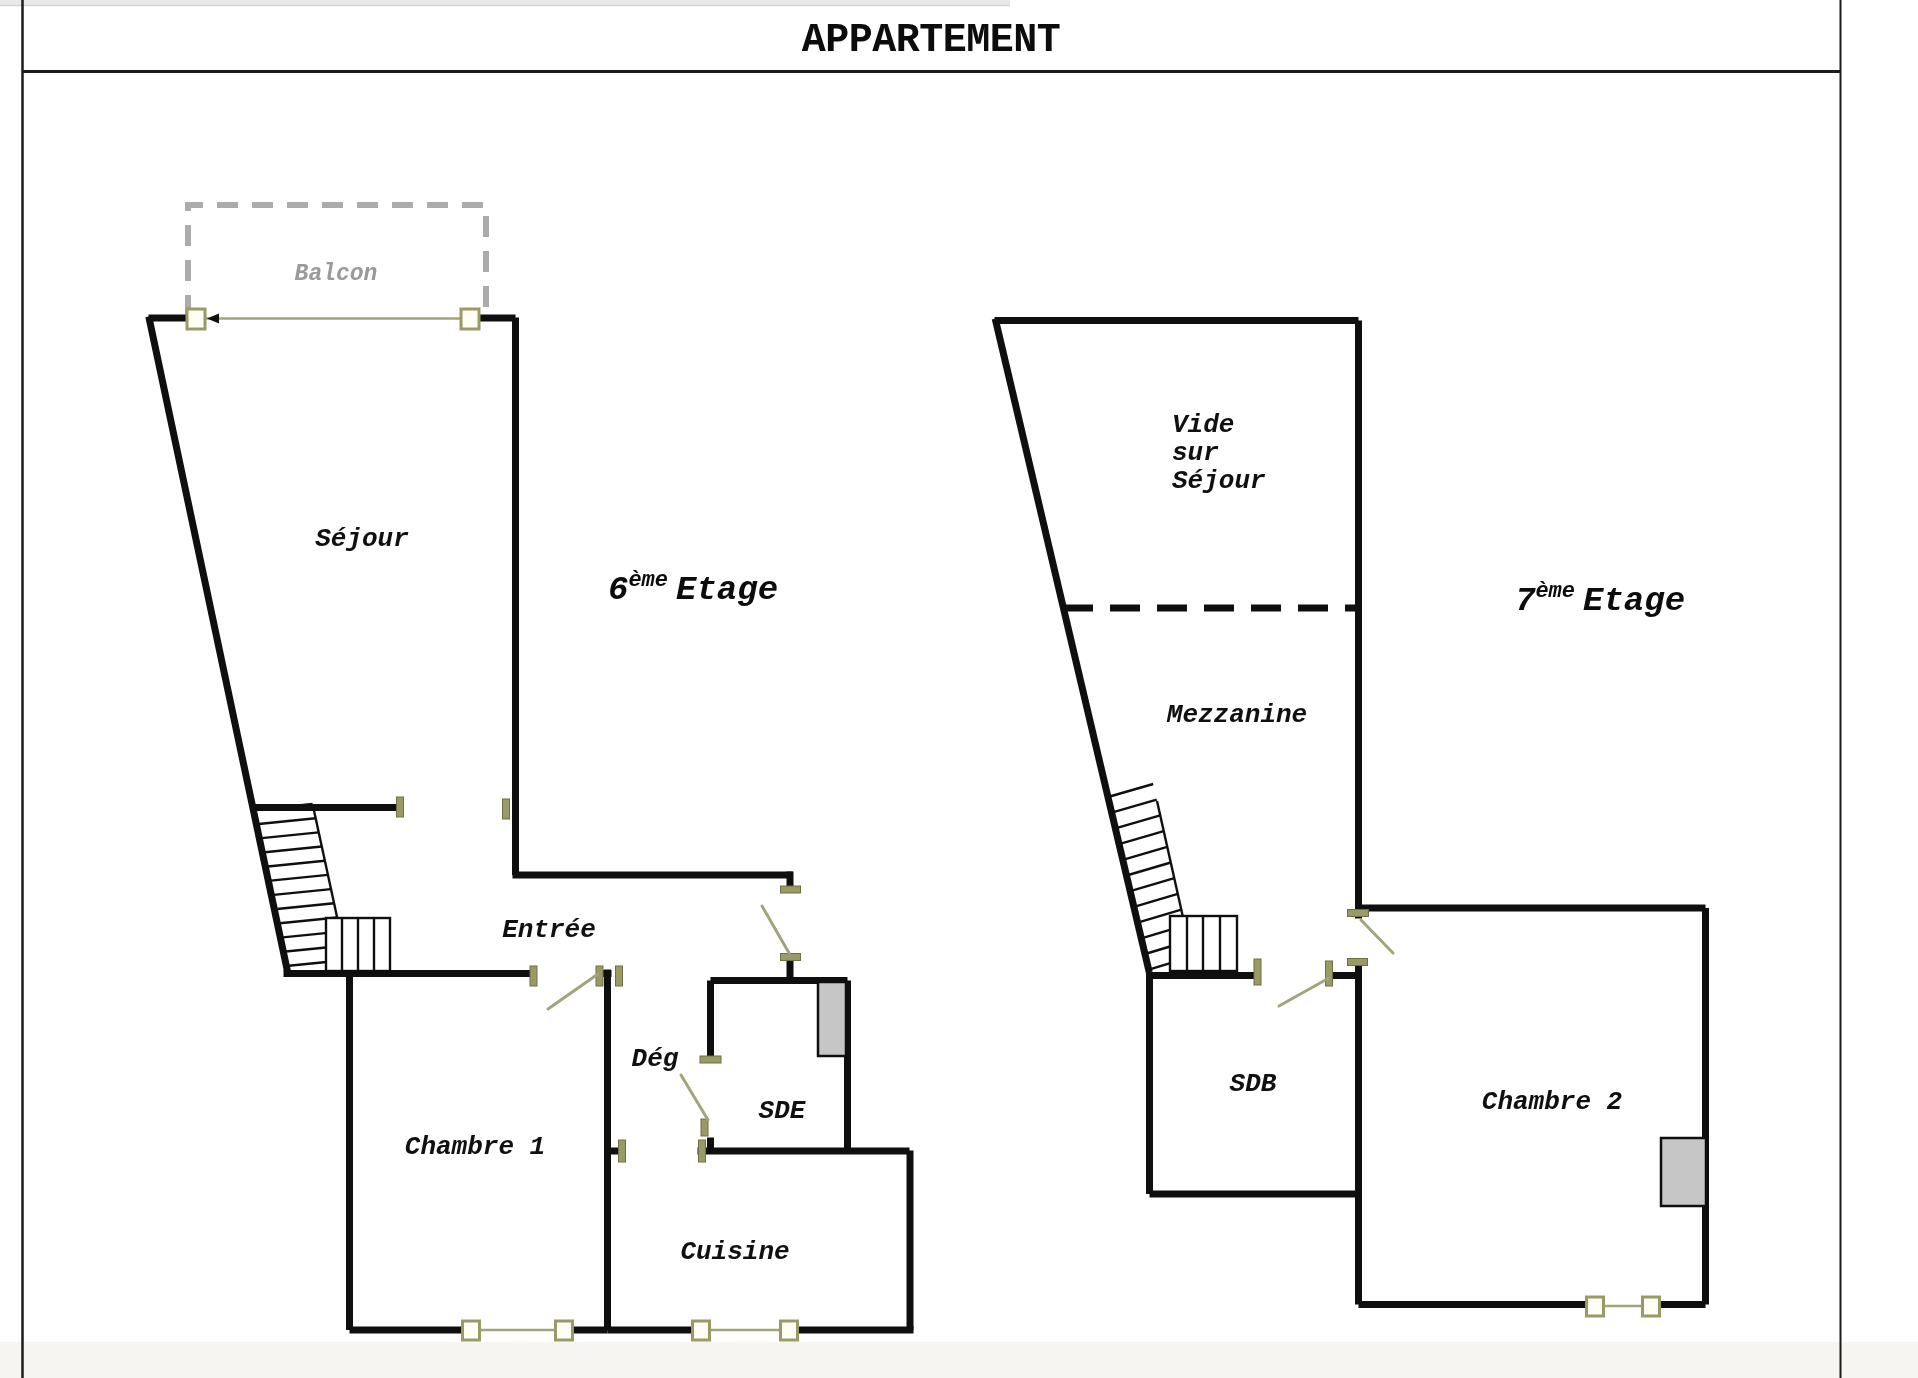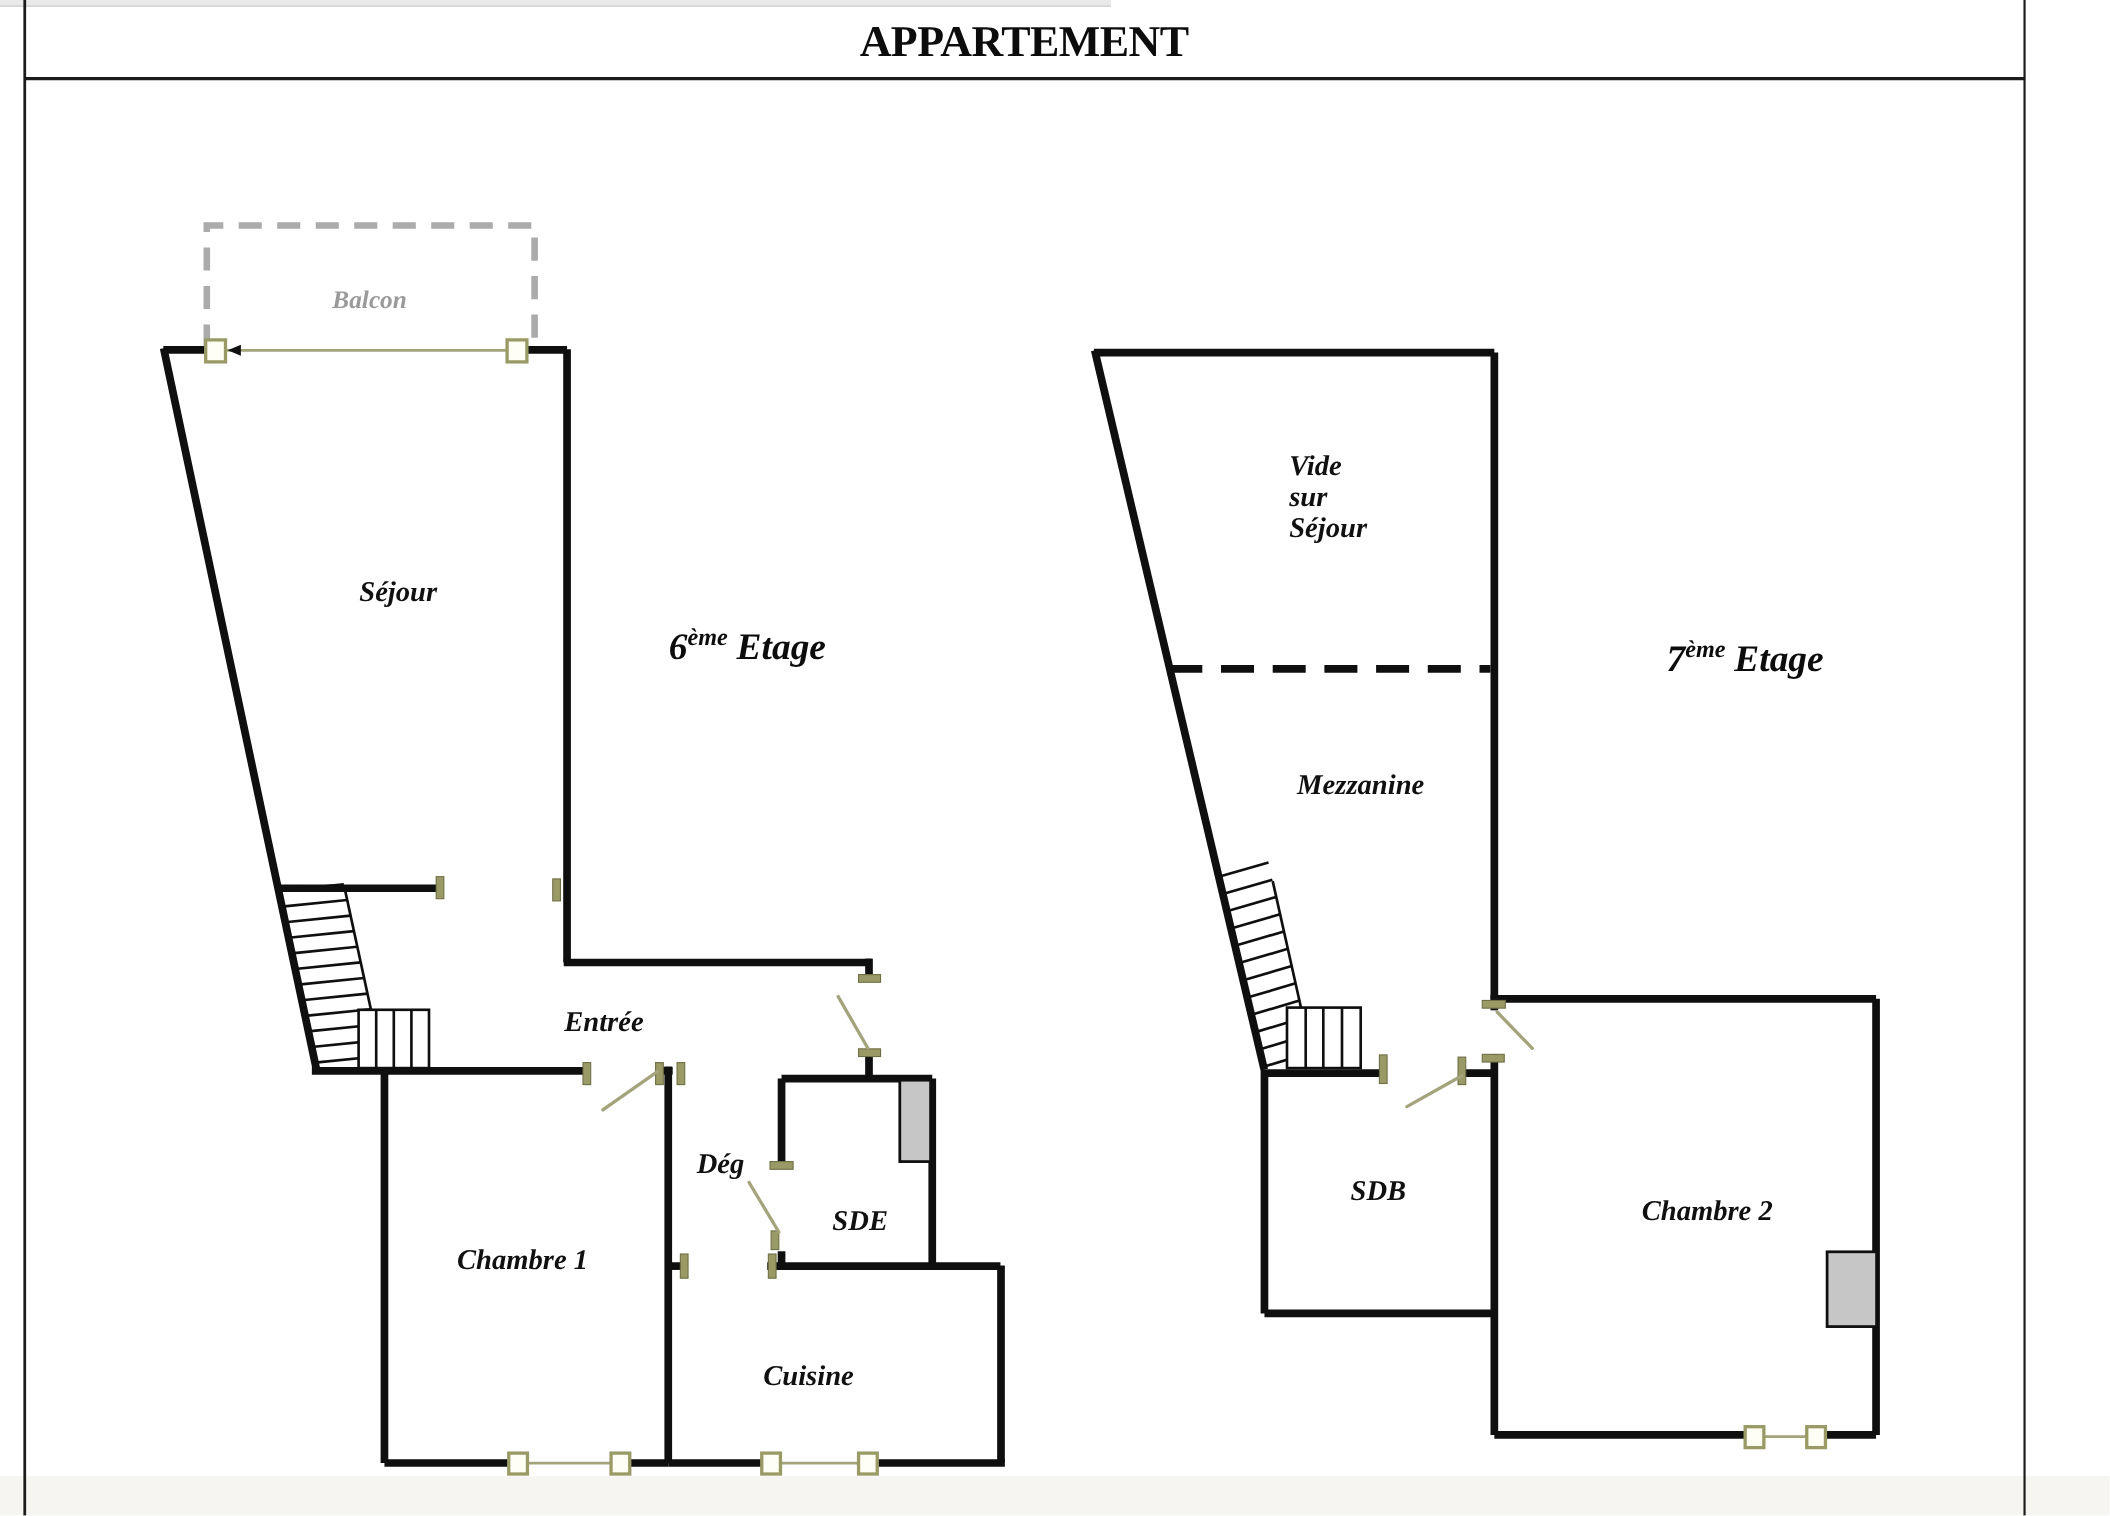--- a/index.html
+++ b/index.html
@@ -1,17 +1,17 @@
 <!DOCTYPE html>
 <html style="--wall: #0f0f0f; --frame: #9a9a66; --frame_fill: #fffef4; --swing: #a3a37c; --balcony: #ababab; --balcony_text: #9a9a9a; --fixture: #c6c6c6; --border: #1c1c1c; --topstrip: #e9e9e9; --bottomstrip: #f6f5f2;"><head>
 <meta charset="utf-8">
 <style>
   html,body{margin:0;padding:0;background:#ffffff;}
   .screen{position:relative;width:1918px;height:1378px;background:#ffffff;overflow:hidden;
-          font-family:Liberation Serif, serif;}
+          font-family:Liberation Mono, monospace;}
   svg{display:block;}
   .wall{stroke:var(--wall);stroke-width:7;stroke-linecap:square;fill:none;}
   .dash-wall{stroke:var(--wall);stroke-width:7;stroke-dasharray:30 17;stroke-linecap:butt;fill:none;}
   .balcony{stroke:var(--balcony);stroke-width:6;stroke-dasharray:21 14;fill:none;}
   .stair{stroke:var(--wall);stroke-width:2.4;fill:none;stroke-linecap:butt;}
   .stair-box{stroke:var(--wall);stroke-width:2.4;fill:#ffffff;}
   .win-line{stroke:var(--swing);stroke-width:2.5;}
   .win-sq{fill:var(--frame_fill);stroke:var(--frame);stroke-width:3;}
   .jamb{fill:var(--frame);stroke:#6f6f45;stroke-width:1;}
   .swing{stroke:var(--swing);stroke-width:3;stroke-linecap:round;}

